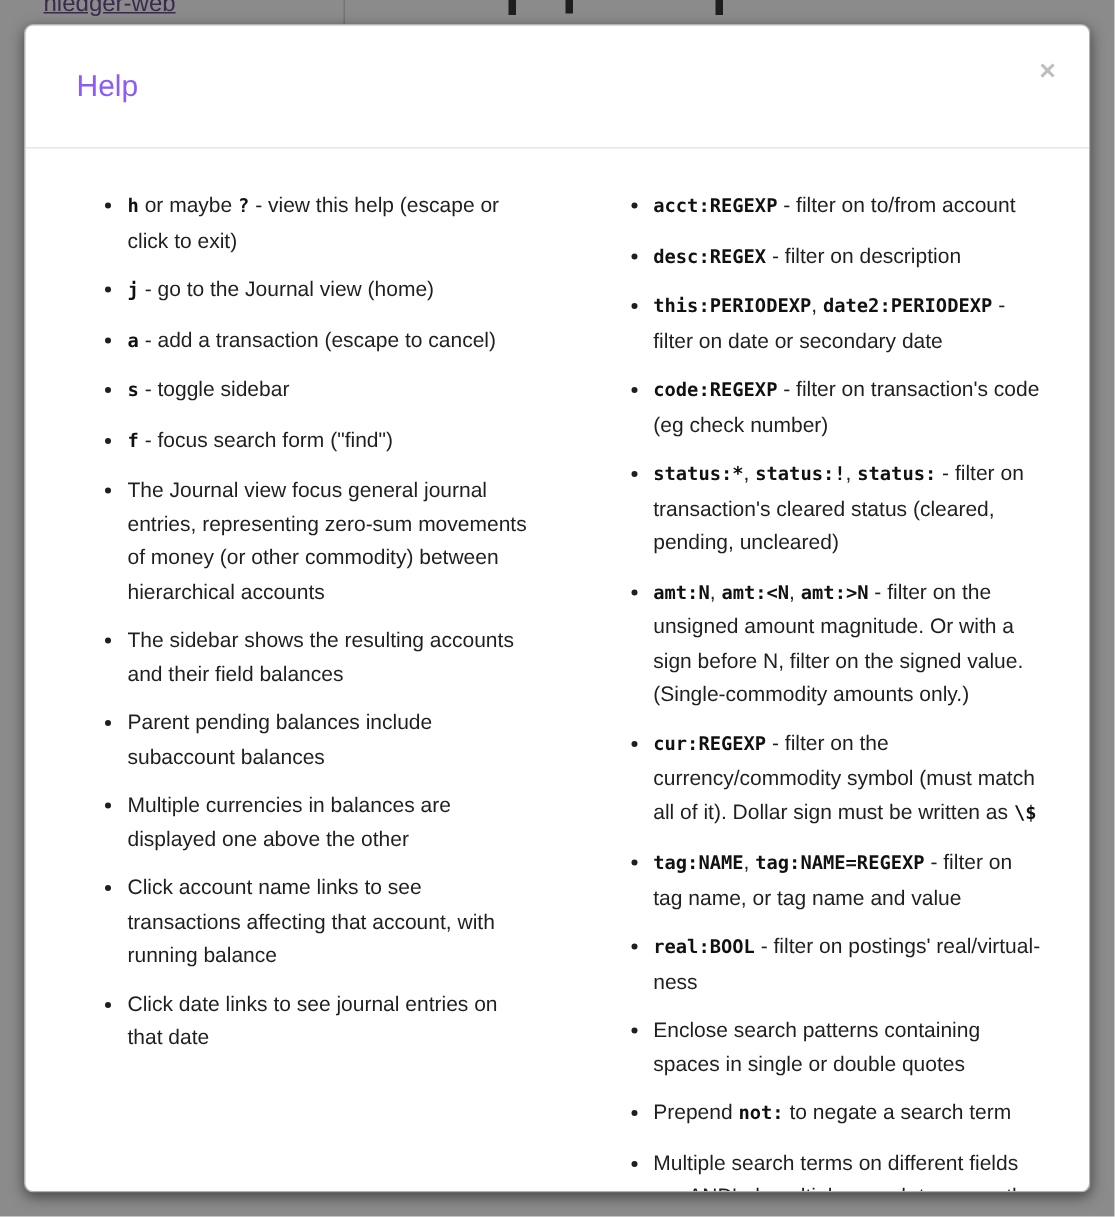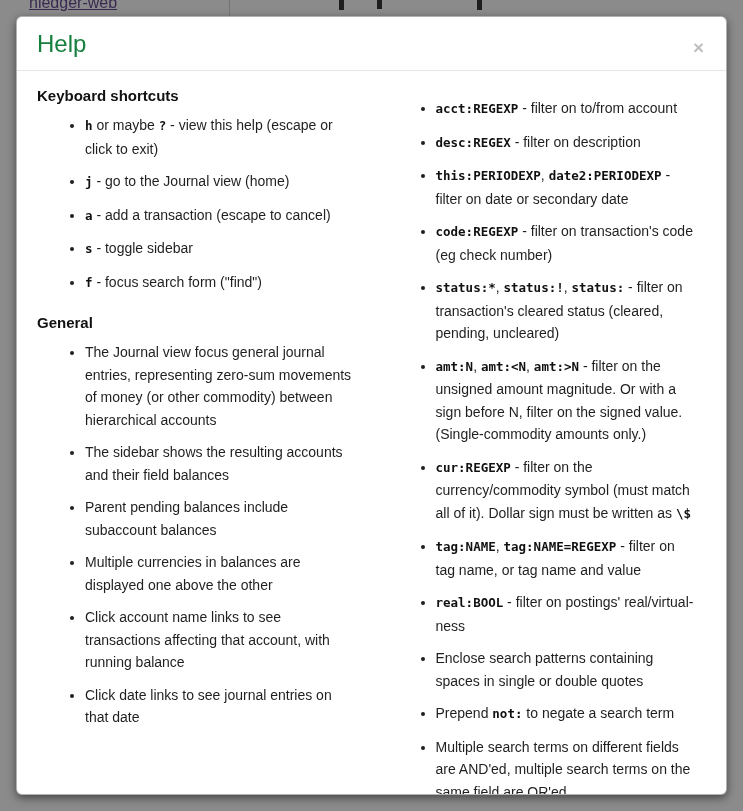--- a/index.html
+++ b/index.html
@@ -51,25 +51,25 @@
     border-radius: 6px;
     box-shadow: 0 3px 9px rgba(0,0,0,0.5);
     overflow: hidden;
   }
   .modal-header {
     position: relative;
     padding: 14px 20px 13px 20px;
     border-bottom: 1px solid #e5e5e5;
   }
   .modal-title {
-    margin: 0;
-    font-size: 24px;
+    margin: 14px;
+    font-size: 20px;
     font-weight: 500;
     line-height: 26px;
-    color: #15803d;
+    color: #8b5cf6;
   }
   .close-btn {
     position: absolute;
     top: 21px; right: 22px;
     border: none;
     background: transparent;
     padding: 0;
     font-size: 19px;
     font-weight: bold;
     line-height: 1;
@@ -122,29 +122,27 @@
   <div class="stem stem-3"></div>
 </div>
 
 <div class="modal">
   <div class="modal-header">
     <button class="close-btn">×</button>
     <h3 class="modal-title">Help</h3>
   </div>
   <div class="modal-body">
     <div class="col col-left">
-        <h4 class="section-heading">Keyboard shortcuts</h4>
         <ul class="help-list">
           <li><code>h</code> or maybe <code>?</code> - view this help (escape or click to exit)</li>
           <li><code>j</code> - go to the Journal view (home)</li>
           <li><code>a</code> - add a transaction (escape to cancel)</li>
           <li><code>s</code> - toggle sidebar</li>
           <li><code>f</code> - focus search form ("find")</li>
         </ul>
-        <h4 class="section-heading">General</h4>
         <ul class="help-list">
           <li>The Journal view focus general journal entries, representing zero-sum movements of money (or other commodity) between hierarchical accounts</li>
           <li>The sidebar shows the resulting accounts and their field balances</li>
           <li>Parent pending balances include subaccount balances</li>
           <li>Multiple currencies in balances are displayed one above the other</li>
           <li>Click account name links to see transactions affecting that account, with running balance</li>
           <li>Click date links to see journal entries on that date</li>
         </ul>
       </div>
     <div class="col col-right">

